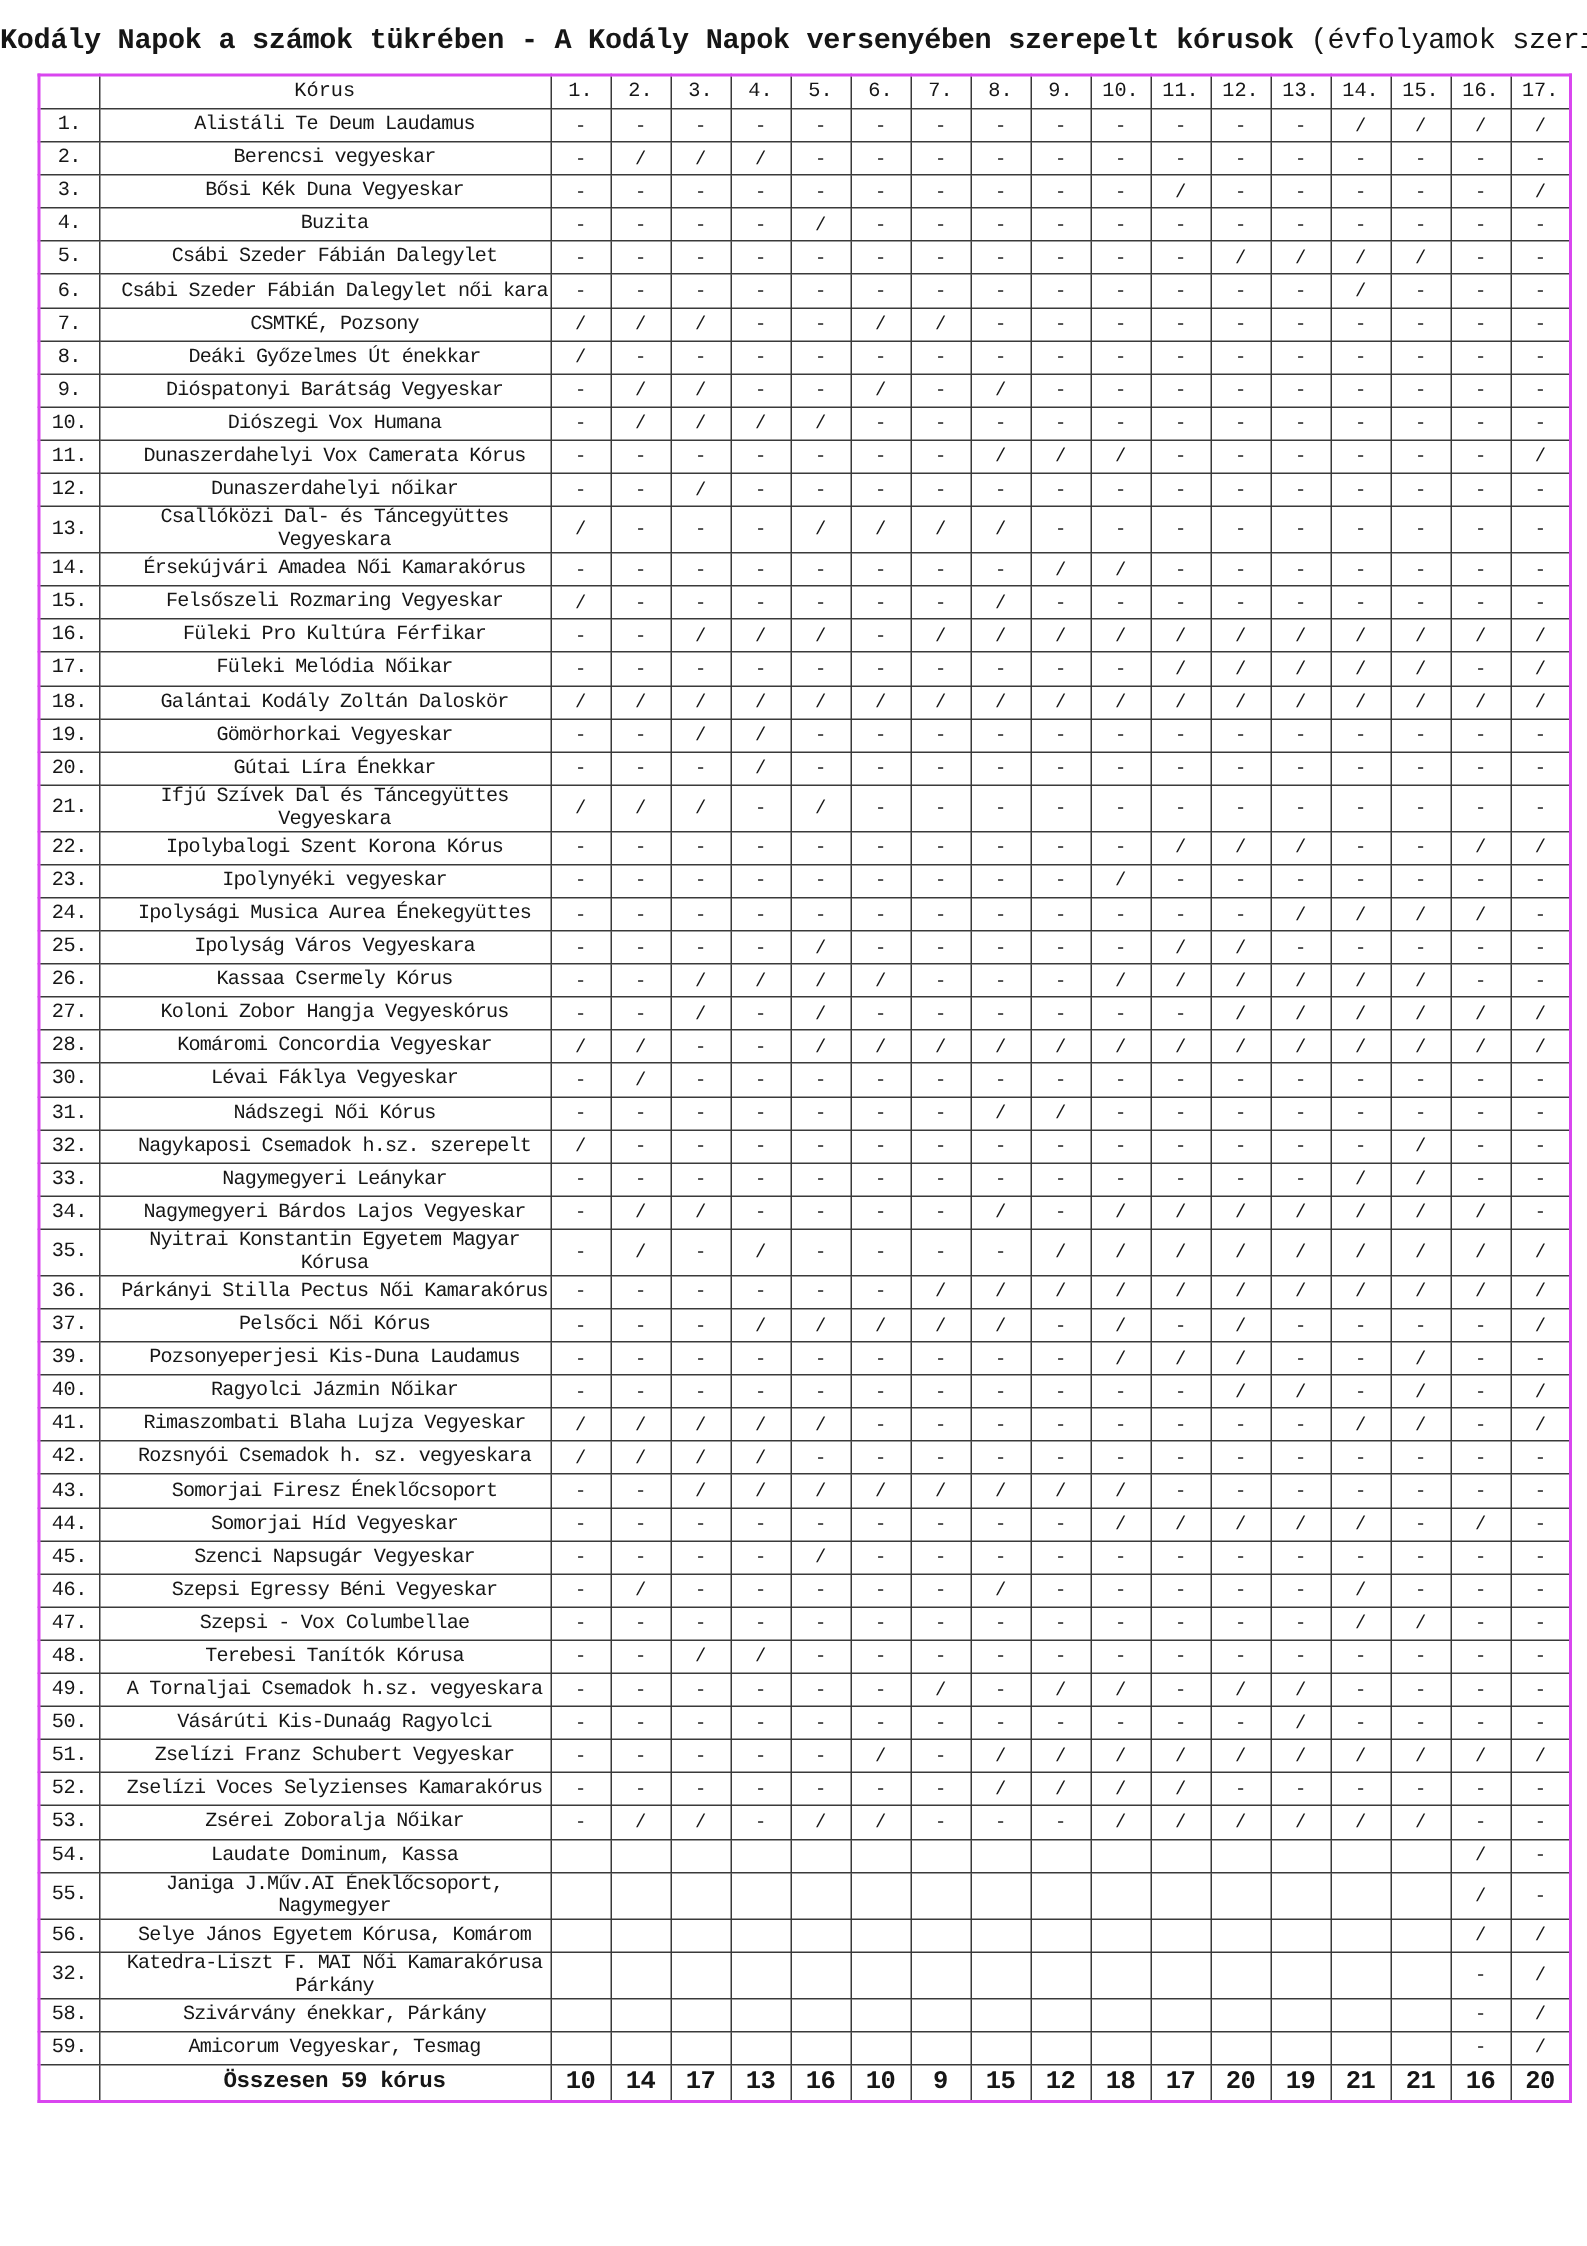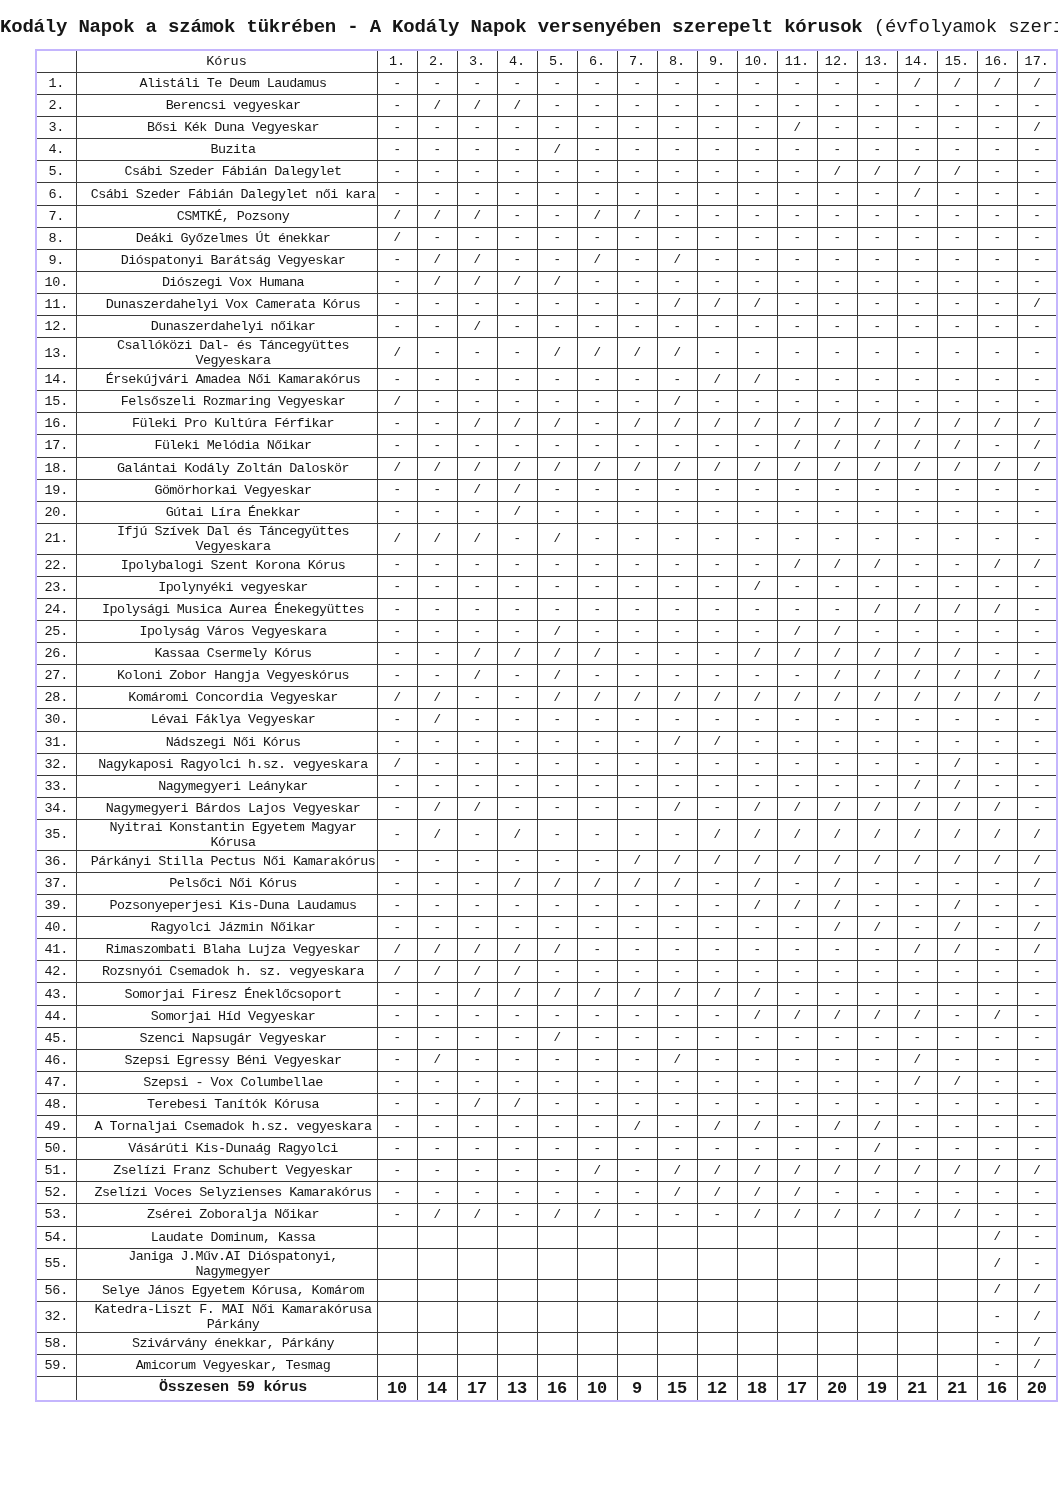--- a/index.html
+++ b/index.html
@@ -19,22 +19,22 @@
     letter-spacing: -0.2px;
     white-space: nowrap;
   }
   .title .t-bold { font-weight: bold; }
   .title .t-normal { font-weight: normal; }
 
   table.choir-table {
     border-collapse: collapse;
     table-layout: fixed;
     width: 1023px;
-    margin-left: 35px;
-    border: 2px solid #c4b5fd;
+    margin-left: 25px;
+    border: 2px solid #d946ef;
   }
   .choir-table th, .choir-table td {
     border: 1px solid #3a3a3a;
     padding: 0;
     overflow: hidden;
     vertical-align: middle;
   }
   .col-num  { width: 40px; }
   .col-name { width: 301px; }
   .mark-col { width: 40px; }
@@ -808,21 +808,21 @@
           <td class="mark-cell">-</td>
           <td class="mark-cell">-</td>
           <td class="mark-cell">-</td>
           <td class="mark-cell">-</td>
           <td class="mark-cell">-</td>
           <td class="mark-cell">-</td>
         </tr>
         <tr>
           <td class="num-cell">32.</td>
           <td class="name-cell">
-            <div>Nagykaposi Ragyolci h.sz. vegyeskara</div>
+            <div>Nagykaposi Csemadok h.sz. szerepelt</div>
           </td>
           <td class="mark-cell">/</td>
           <td class="mark-cell">-</td>
           <td class="mark-cell">-</td>
           <td class="mark-cell">-</td>
           <td class="mark-cell">-</td>
           <td class="mark-cell">-</td>
           <td class="mark-cell">-</td>
           <td class="mark-cell">-</td>
           <td class="mark-cell">-</td>
@@ -1314,21 +1314,21 @@
           <td class="mark-cell"></td>
           <td class="mark-cell"></td>
           <td class="mark-cell"></td>
           <td class="mark-cell"></td>
           <td class="mark-cell">/</td>
           <td class="mark-cell">-</td>
         </tr>
         <tr>
           <td class="num-cell">55.</td>
           <td class="name-cell">
-            <div>Janiga J.Műv.AI Dióspatonyi, Nagymegyer</div>
+            <div>Janiga J.Műv.AI Éneklőcsoport, Nagymegyer</div>
           </td>
           <td class="mark-cell"></td>
           <td class="mark-cell"></td>
           <td class="mark-cell"></td>
           <td class="mark-cell"></td>
           <td class="mark-cell"></td>
           <td class="mark-cell"></td>
           <td class="mark-cell"></td>
           <td class="mark-cell"></td>
           <td class="mark-cell"></td>

